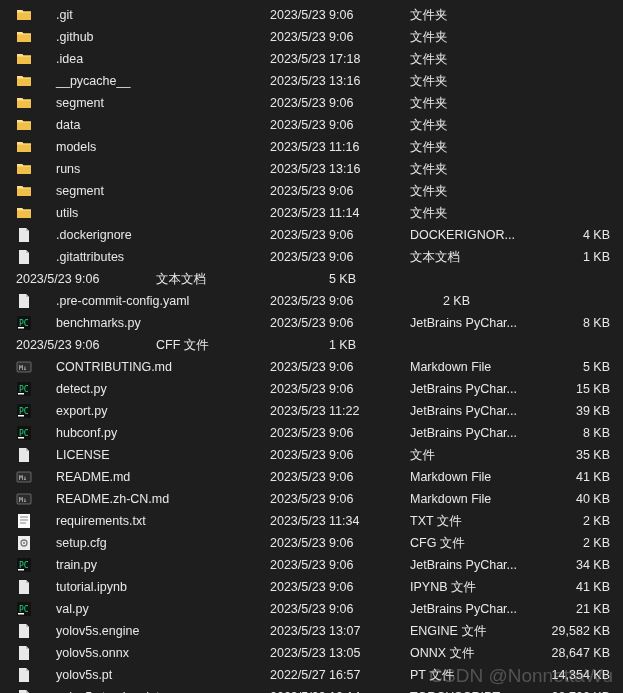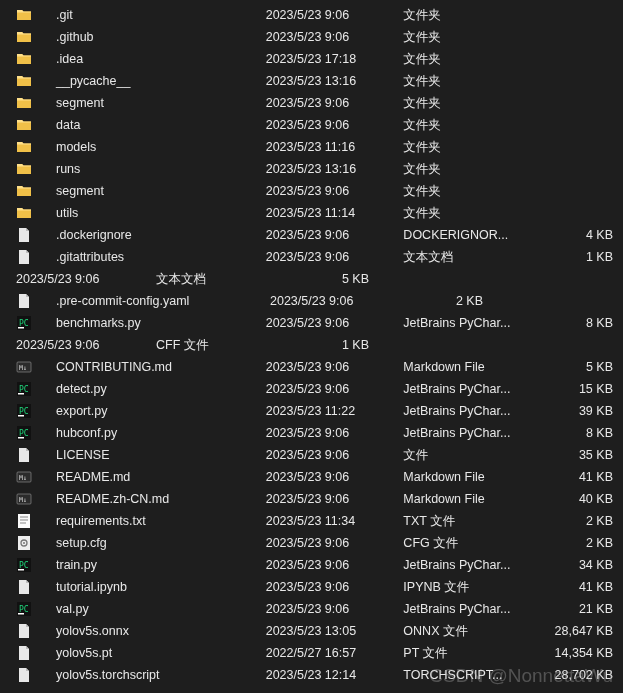--- a/index.html
+++ b/index.html
@@ -22,21 +22,21 @@
   }
   .col-name {
     display: flex;
     align-items: center;
     width: 254px;
     white-space: nowrap;
     overflow: hidden;
   }
   .col-date { width: 140px; white-space: nowrap; }
   .col-type { width: 140px; white-space: nowrap; overflow: hidden; }
-  .col-size { width: 70px; text-align: right; white-space: nowrap; padding-right: 10px; margin-left: 13px; }
+  .col-size { width: 70px; text-align: right; white-space: nowrap; padding-right: 10px; }
   .icon {
     width: 16px;
     height: 16px;
     margin-right: 24px;
     flex-shrink: 0;
     display: inline-flex;
     align-items: center;
     justify-content: center;
   }
   .icon svg { width: 16px; height: 16px; }
@@ -437,20 +437,34 @@
       <div class="col-size">21 KB</div>
     </div>
     <div class="row">
       <div class="col-name">
         <span class="icon">
           <svg viewBox="0 0 16 16">
             <path fill="#e8e8e8" d="M3 1h7l3 3v11H3z"></path>
             <path fill="#bdbdbd" d="M10 1v3h3z"></path>
           </svg>
         </span>
+        <span>yolov5s.engine</span>
+      </div>
+      <div class="col-date">2023/5/23 13:07</div>
+      <div class="col-type">ENGINE 文件</div>
+      <div class="col-size">29,582 KB</div>
+    </div>
+    <div class="row">
+      <div class="col-name">
+        <span class="icon">
+          <svg viewBox="0 0 16 16">
+            <path fill="#e8e8e8" d="M3 1h7l3 3v11H3z"></path>
+            <path fill="#bdbdbd" d="M10 1v3h3z"></path>
+          </svg>
+        </span>
         <span>yolov5s.onnx</span>
       </div>
       <div class="col-date">2023/5/23 13:05</div>
       <div class="col-type">ONNX 文件</div>
       <div class="col-size">28,647 KB</div>
     </div>
     <div class="row">
       <div class="col-name">
         <span class="icon">
           <svg viewBox="0 0 16 16">

